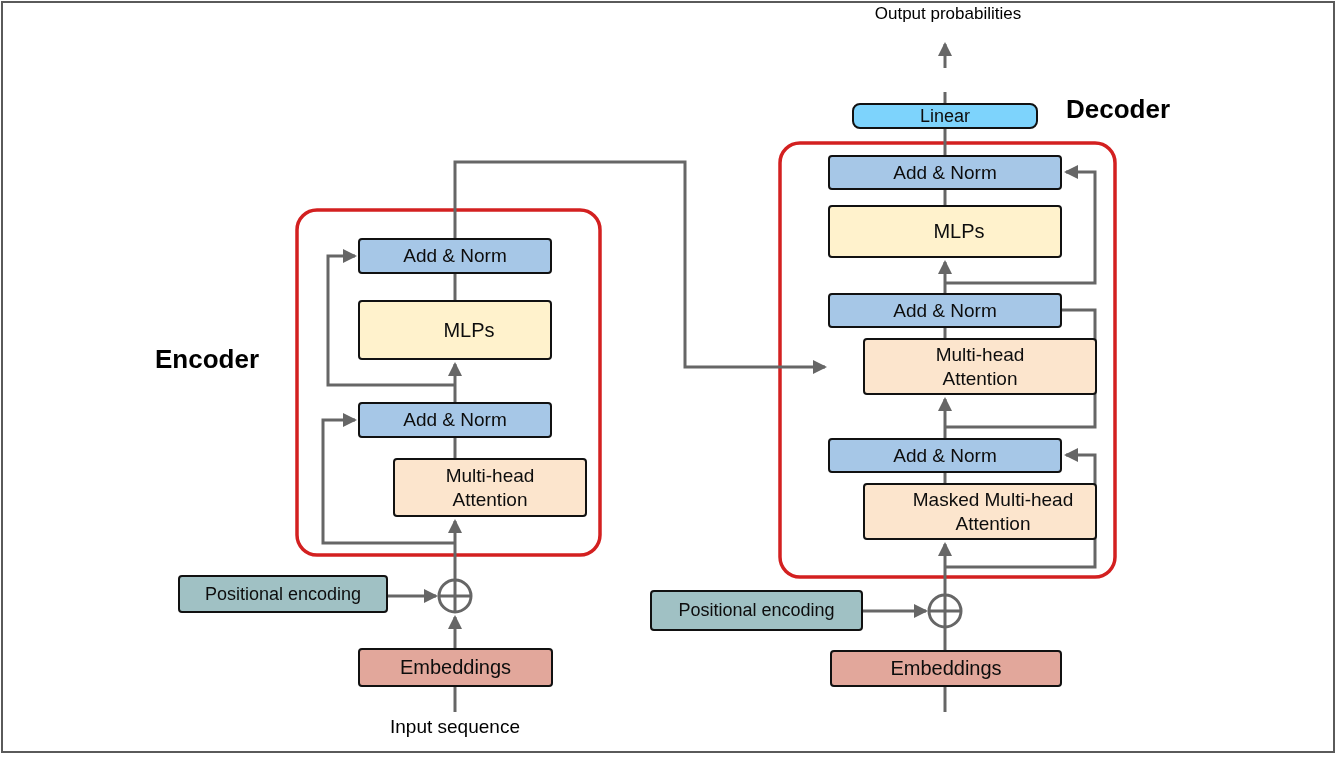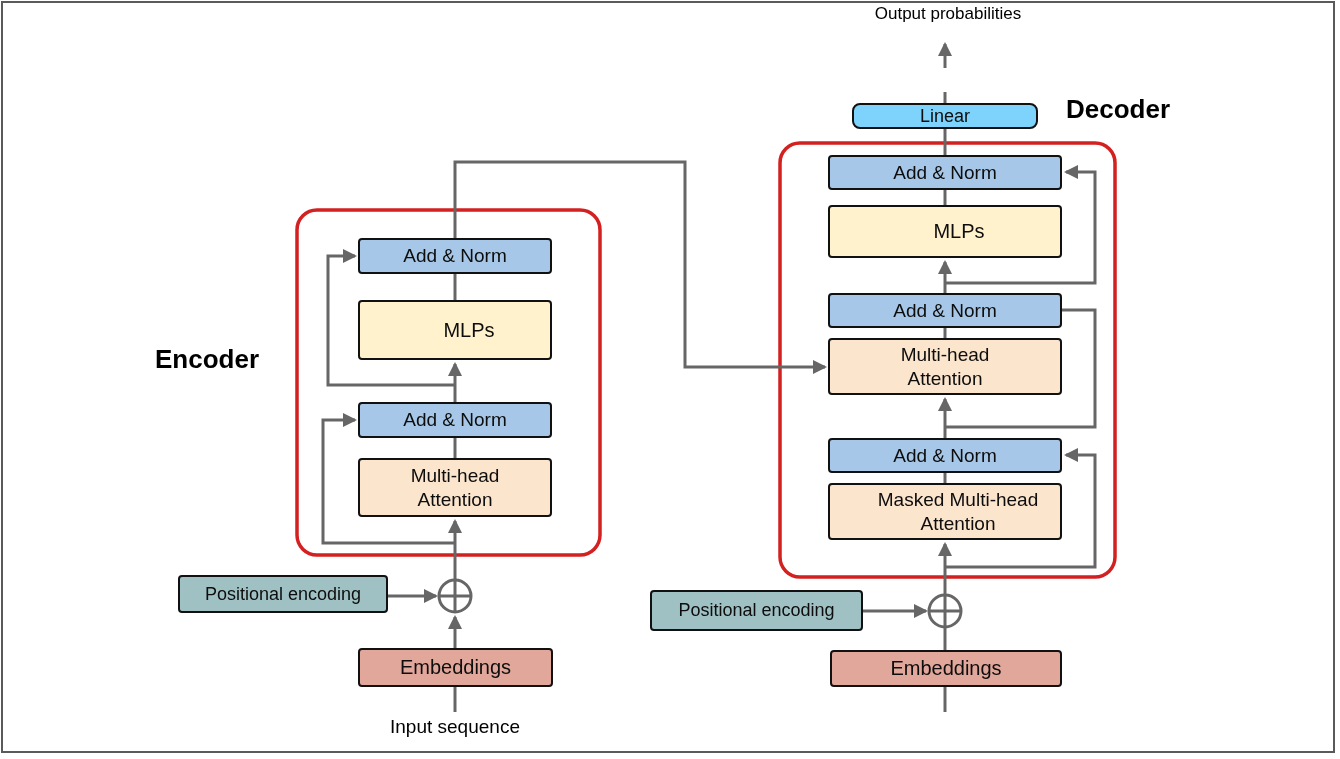--- a/index.html
+++ b/index.html
@@ -16,21 +16,21 @@
   }
   .blue{background:#a6c7e7;}
   .yellow{background:#fff2cc;}
   .peach{background:#fce5cd;}
   .green{background:#b6d7a8;border-radius:8px;}
   .pink{background:#7dd3fc;border-radius:8px;}
   .teal{background:#a0c1c4;}
   .salmon{background:#e2a79b;}
   .fs-addnorm{font-size:19px;}
   .fs-mlp{font-size:20px;padding-left:28px;}
-  .fs-mha{font-size:19px;}
+  .fs-mha{font-size:19px;margin-left:35px;}
   .fs-small{font-size:18px;}
   .fs-emb{font-size:20px;}
   .plain-label{position:absolute;color:#000;text-align:center;}
   .title{font-weight:bold;font-size:26px;}
   .seq{font-size:19px;width:220px;}
   .out{font-size:17px;width:220px;}
 </style>
 </head>
 <body>
 

